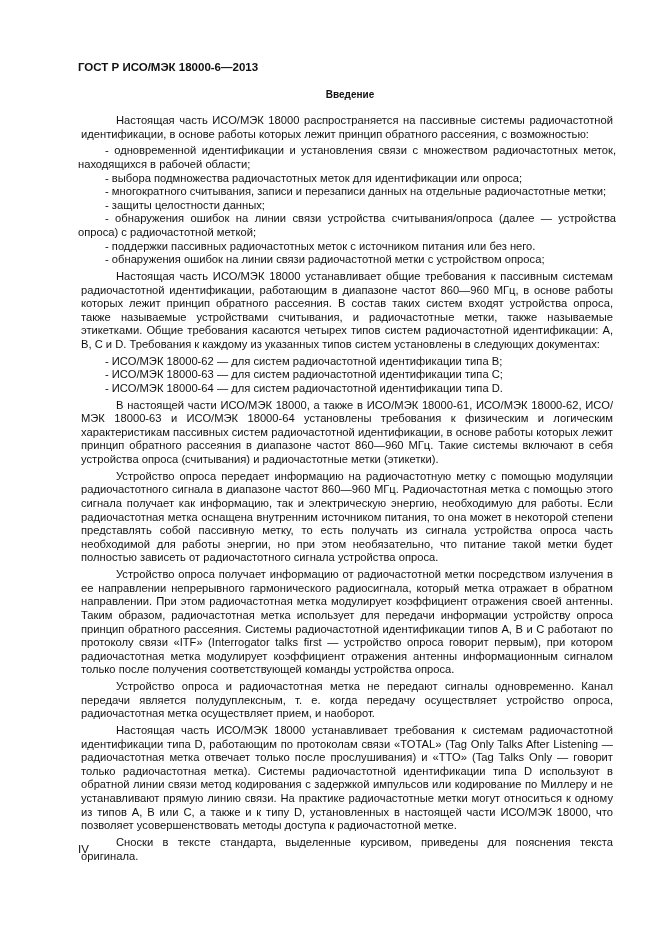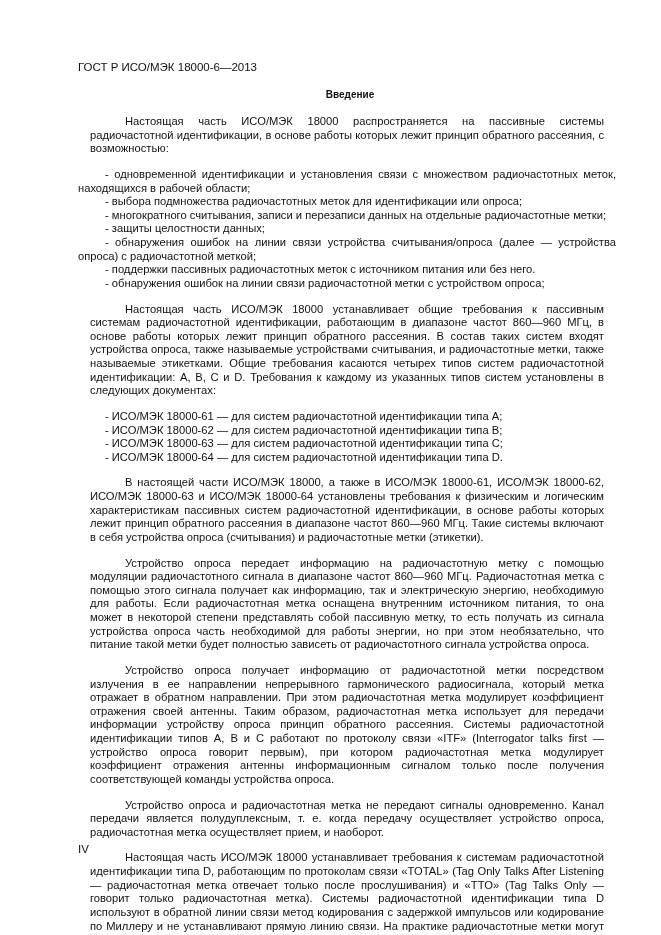--- a/index.html
+++ b/index.html
@@ -15,41 +15,41 @@
       font-family: "Liberation Sans", sans-serif;
       color: #111111;
     }
     .page {
       position: absolute;
       left: 78px;
       top: 60px;
       width: 538px;
     }
     .doc-header {
-      font-weight: normal;
+      font-weight: bold;
       font-size: 11.5px;
       line-height: 14px;
       height: 14px;
       margin: 0;
     }
     .section-title {
       font-weight: bold;
       font-size: 10px;
       text-align: center;
       margin: 13px 0 0 0;
       line-height: 16px;
       padding-left: 6px;
     }
     .body {
       margin-top: 11px;
       font-size: 11.2px;
       line-height: 13.62px;
     }
     .para {
-      margin: 12px;
+      margin: 3px;
       text-indent: 35px;
       text-align: justify;
       text-align-last: left;
     }
     .list-item {
       margin: 0;
       text-indent: 27px;
       text-align: justify;
       text-align-last: left;
     }
@@ -72,21 +72,20 @@
     <p class="para">Настоящая часть ИСО/МЭК 18000 распространяется на пассивные системы радиочастотной идентификации, в основе работы которых лежит принцип обратного рассеяния, с возможностью:</p>
     <p class="list-item">- одновременной идентификации и установления связи с множеством радиочастотных меток, находящихся в рабочей области;</p>
     <p class="list-item">- выбора подмножества радиочастотных меток для идентификации или опроса;</p>
     <p class="list-item">- многократного считывания, записи и перезаписи данных на отдельные радиочастотные метки;</p>
     <p class="list-item">- защиты целостности данных;</p>
     <p class="list-item">- обнаружения ошибок на линии связи устройства считывания/опроса (далее — устройства опроса) с радиочастотной меткой;</p>
     <p class="list-item">- поддержки пассивных радиочастотных меток с источником питания или без него.</p>
     <p class="list-item">- обнаружения ошибок на линии связи радиочастотной метки с устройством опроса;</p>
 
     <p class="para">Настоящая часть ИСО/МЭК 18000 устанавливает общие требования к пассивным системам радиочастотной идентификации, работающим в диапазоне частот 860—960 МГц, в основе работы которых лежит принцип обратного рассеяния. В состав таких систем входят устройства опроса, также называемые устройствами считывания, и радиочастотные метки, также называемые этикетками. Общие требования касаются четырех типов систем радиочастотной идентификации: A, B, C и D. Требования к каждому из указанных типов систем установлены в следующих документах:</p>
-    <p class="list-item">- ИСО/МЭК 18000-61 — для систем радиочастотной идентификации типа A;</p>
     <p class="list-item">- ИСО/МЭК 18000-62 — для систем радиочастотной идентификации типа B;</p>
     <p class="list-item">- ИСО/МЭК 18000-63 — для систем радиочастотной идентификации типа C;</p>
     <p class="list-item">- ИСО/МЭК 18000-64 — для систем радиочастотной идентификации типа D.</p>
 
     <p class="para">В настоящей части ИСО/МЭК 18000, а также в ИСО/МЭК 18000-61, ИСО/МЭК 18000-62, ИСО/МЭК 18000-63 и ИСО/МЭК 18000-64 установлены требования к физическим и логическим характеристикам пассивных систем радиочастотной идентификации, в основе работы которых лежит принцип обратного рассеяния в диапазоне частот 860—960 МГц. Такие системы включают в себя устройства опроса (считывания) и радиочастотные метки (этикетки).</p>
     <p class="para">Устройство опроса передает информацию на радиочастотную метку с помощью модуляции радиочастотного сигнала в диапазоне частот 860—960 МГц. Радиочастотная метка с помощью этого сигнала получает как информацию, так и электрическую энергию, необходимую для работы. Если радиочастотная метка оснащена внутренним источником питания, то она может в некоторой степени представлять собой пассивную метку, то есть получать из сигнала устройства опроса часть необходимой для работы энергии, но при этом необязательно, что питание такой метки будет полностью зависеть от радиочастотного сигнала устройства опроса.</p>
     <p class="para">Устройство опроса получает информацию от радиочастотной метки посредством излучения в ее направлении непрерывного гармонического радиосигнала, который метка отражает в обратном направлении. При этом радиочастотная метка модулирует коэффициент отражения своей антенны. Таким образом, радиочастотная метка использует для передачи информации устройству опроса принцип обратного рассеяния. Системы радиочастотной идентификации типов A, B и C работают по протоколу связи «ITF» (Interrogator talks first — устройство опроса говорит первым), при котором радиочастотная метка модулирует коэффициент отражения антенны информационным сигналом только после получения соответствующей команды устройства опроса.</p>
     <p class="para">Устройство опроса и радиочастотная метка не передают сигналы одновременно. Канал передачи является полудуплексным, т. е. когда передачу осуществляет устройство опроса, радиочастотная метка осуществляет прием, и наоборот.</p>
     <p class="para">Настоящая часть ИСО/МЭК 18000 устанавливает требования к системам радиочастотной идентификации типа D, работающим по протоколам связи «TOTAL» (Tag Only Talks After Listening — радиочастотная метка отвечает только после прослушивания) и «TTO» (Tag Talks Only — говорит только радиочастотная метка). Системы радиочастотной идентификации типа D используют в обратной линии связи метод кодирования с задержкой импульсов или кодирование по Миллеру и не устанавливают прямую линию связи. На практике радиочастотные метки могут относиться к одному из типов A, B или C, а также и к типу D, установленных в настоящей части ИСО/МЭК 18000, что позволяет усовершенствовать методы доступа к радиочастотной метке.</p>
     <p class="para">Сноски в тексте стандарта, выделенные курсивом, приведены для пояснения текста оригинала.</p>

